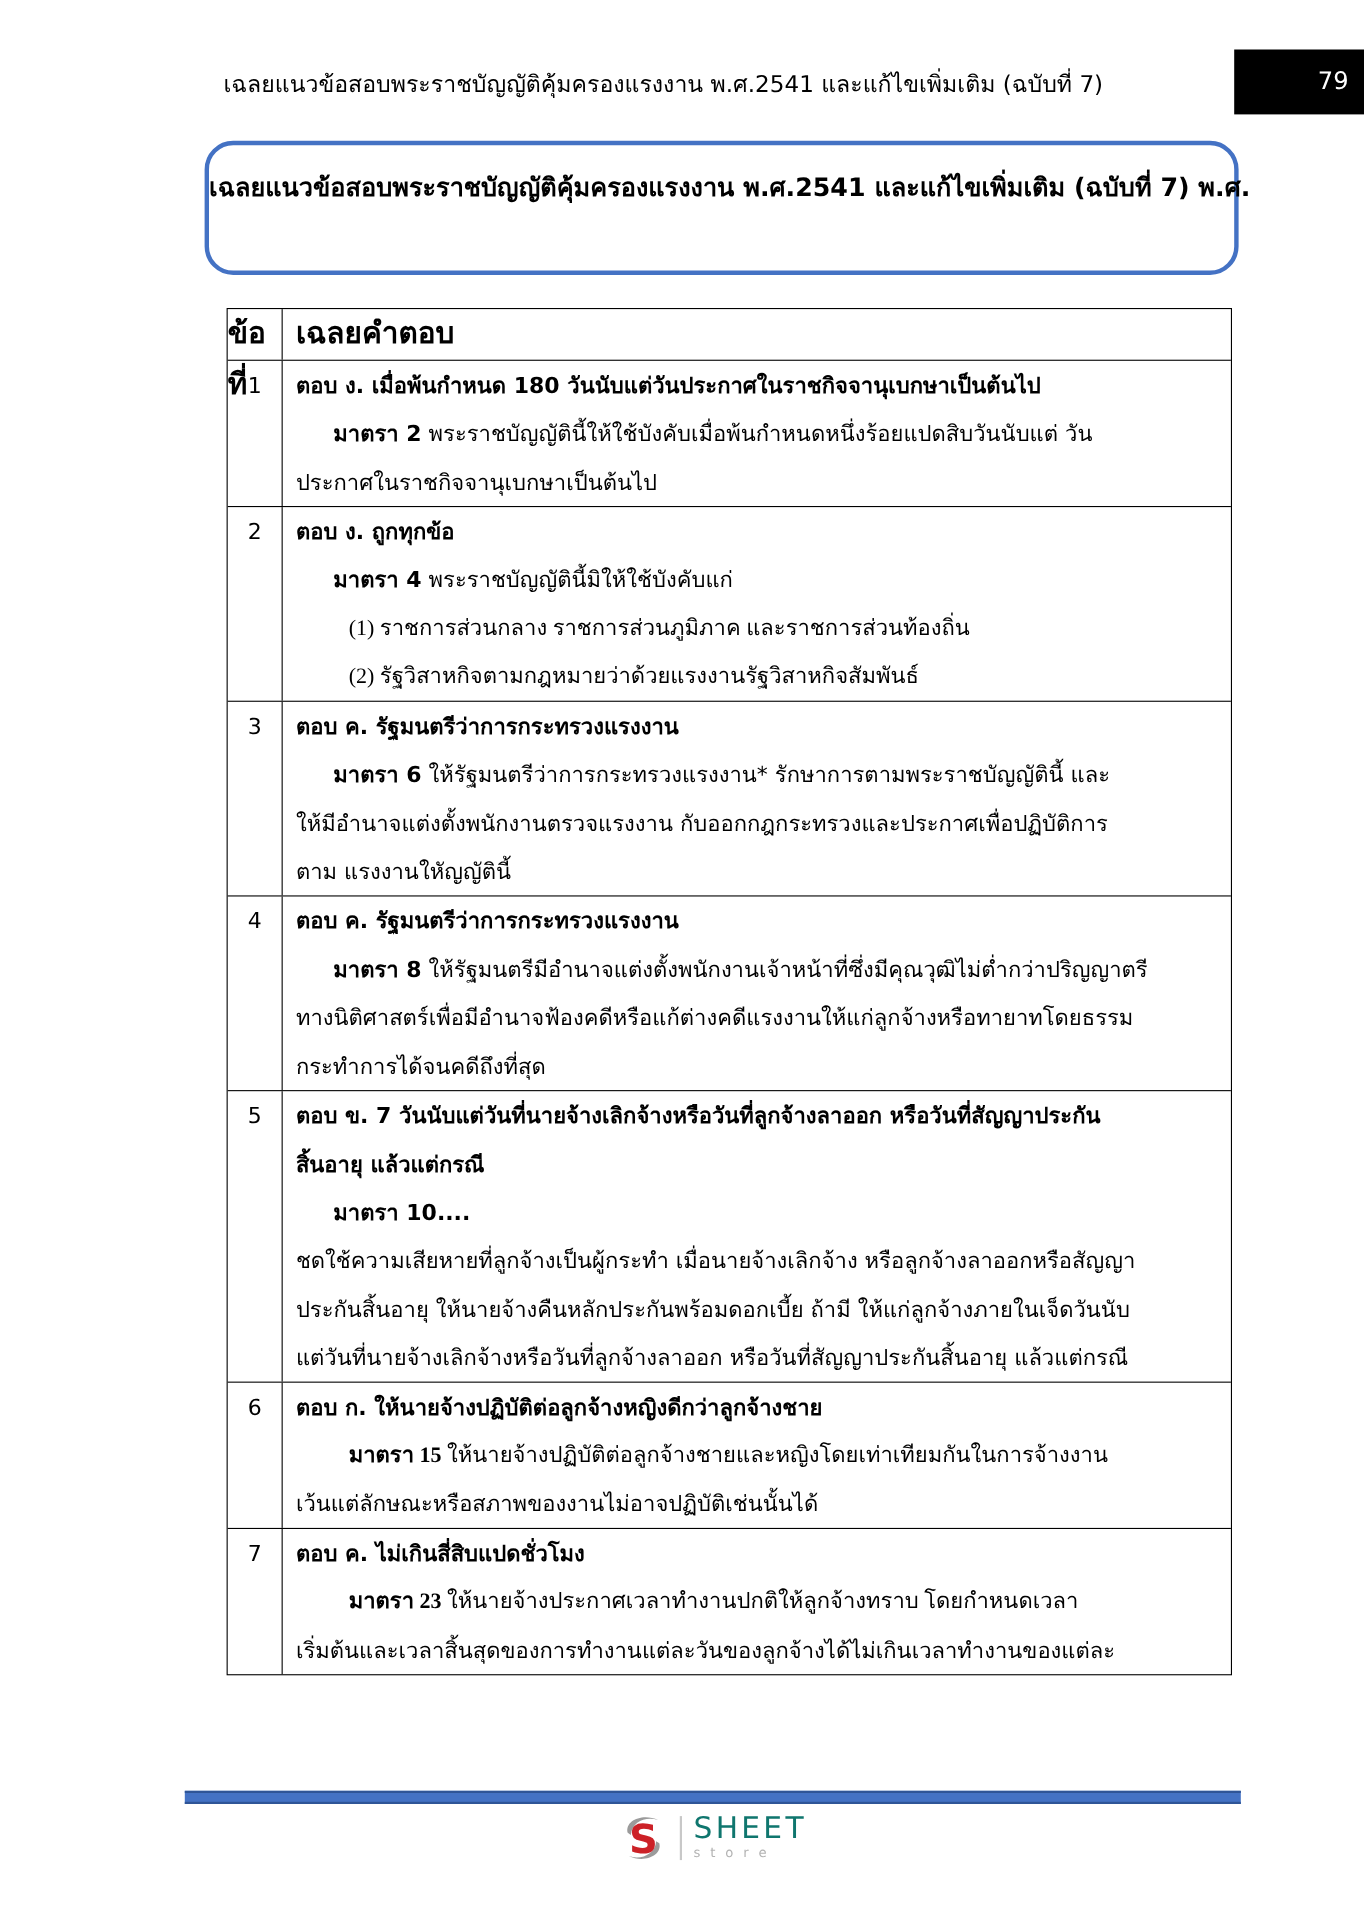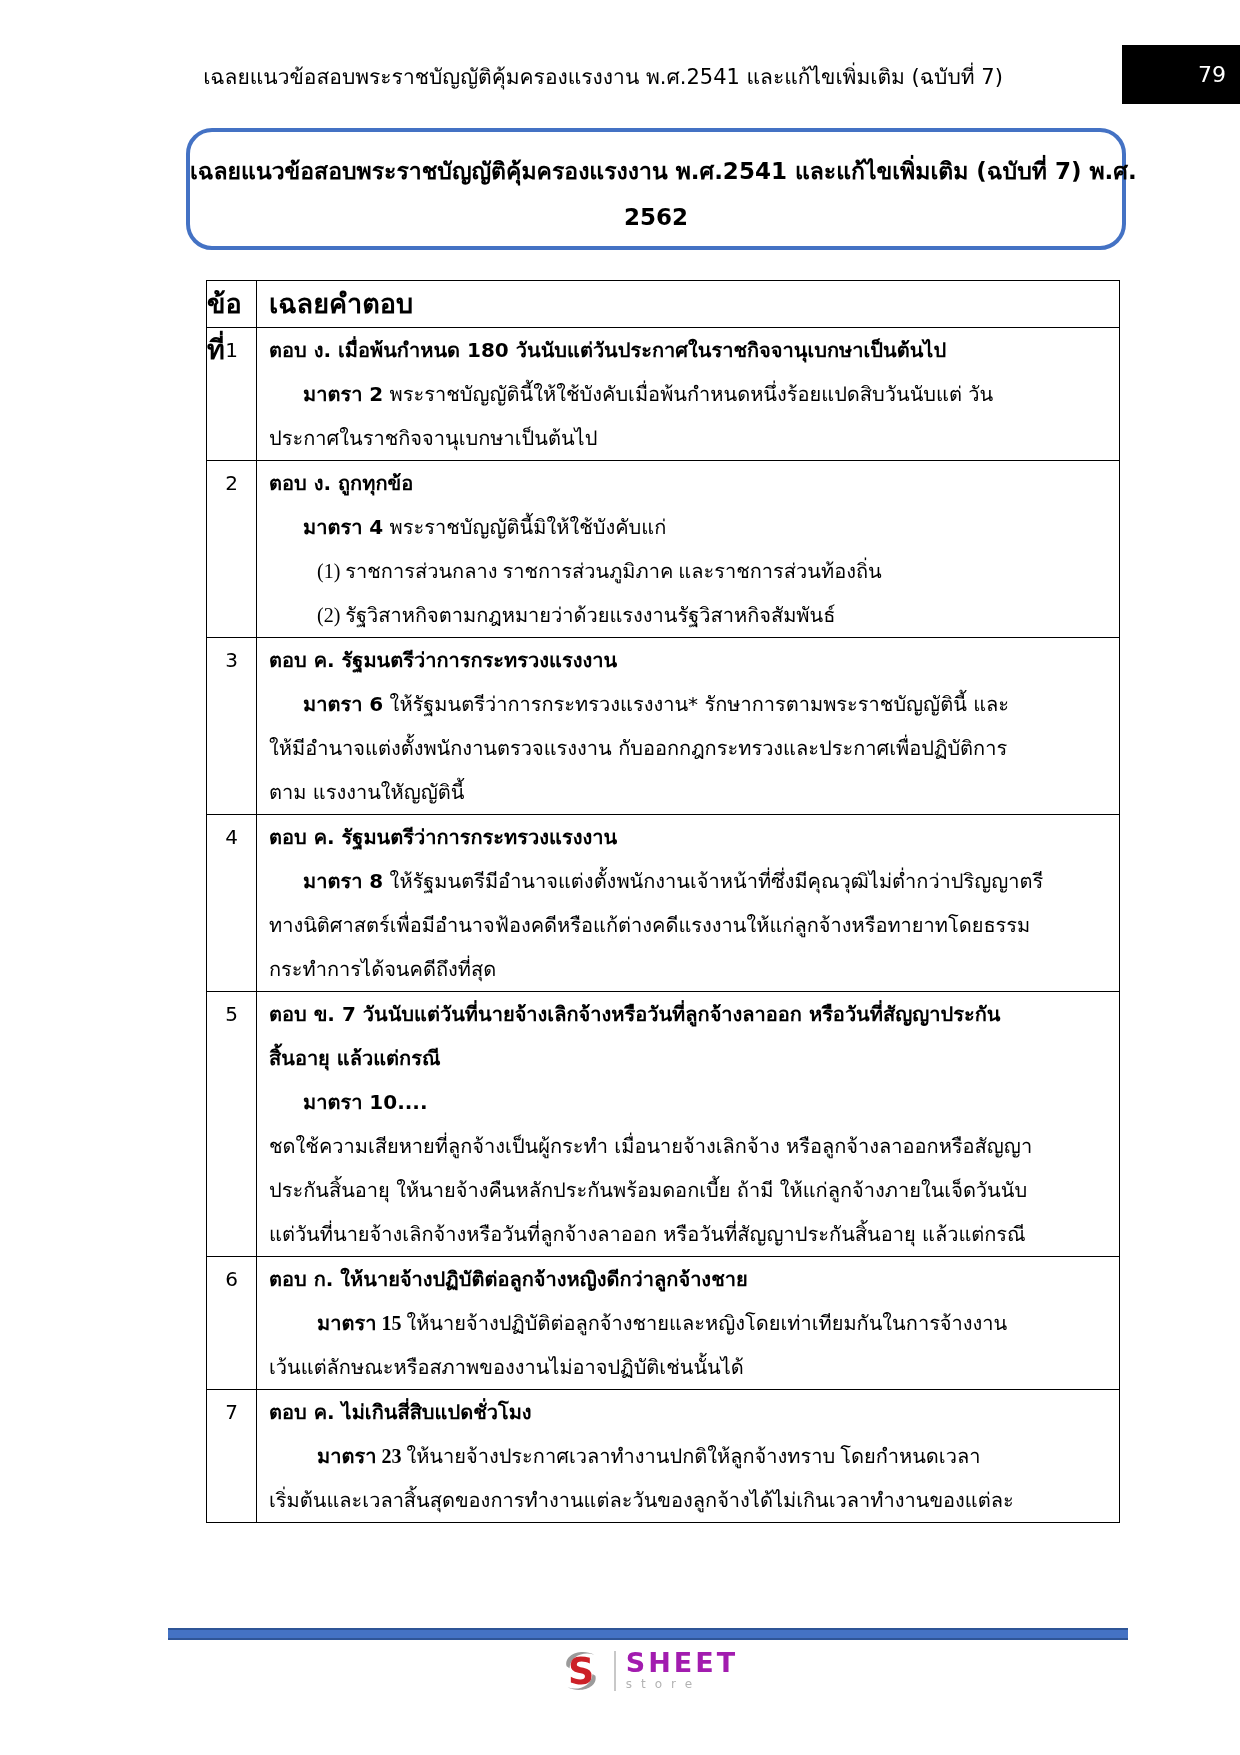--- a/index.html
+++ b/index.html
@@ -33,37 +33,36 @@
   .ind1 { padding-left:34px; }
   .ind2 { padding-left:48px;font-family:Liberation Serif, serif; }
   .ind3 { padding-left:88px; }
 
   
   .footer-bar { position:absolute; left:140px; top:1628px; width:960px; height:12px;
                 background:#4472c4; border-top:2px solid #2f5597; border-bottom:2px solid #2f5597; }
   .footer-logo { position:absolute; left:0; top:1648px; width:1240px; display:flex;
                  align-items:center; justify-content:center; gap:10px; }
   .logo-sep { width:2px; height:40px; background:#c8c8c8; }
-  .logo-text .brand { font-size:27px; font-weight:bold; color:#a21caf; letter-spacing:3px; line-height:26px; }
+  .logo-text .brand { font-size:27px; font-weight:normal; color:#0f766e; letter-spacing:3px; line-height:26px; }
   .logo-text .sub   { font-size:12px; color:#b3b3b3; letter-spacing:9px; line-height:16px; }
 </style>
 </head>
 <body>
 
 <div class="page">
 
   <div class="top-title">เฉลยแนวข้อสอบพระราชบัญญัติคุ้มครองแรงงาน พ.ศ.2541 และแก้ไขเพิ่มเติม (ฉบับที่ 7)</div>
 
   <div class="page-num-box">
     <span>79</span>
   </div>
 
   <div class="title-box">
     <div>เฉลยแนวข้อสอบพระราชบัญญัติคุ้มครองแรงงาน พ.ศ.2541 และแก้ไขเพิ่มเติม (ฉบับที่ 7) พ.ศ.</div>
-    <div>2562</div>
   </div>
 
   <div class="tbl">
     <div class="tr head">
       <div class="td c1">ข้อที่</div>
       <div class="td c2">เฉลยคำตอบ</div>
     </div>
     <div id="rows">
         <div class="tr">
           <div class="td c1 num">1</div>

